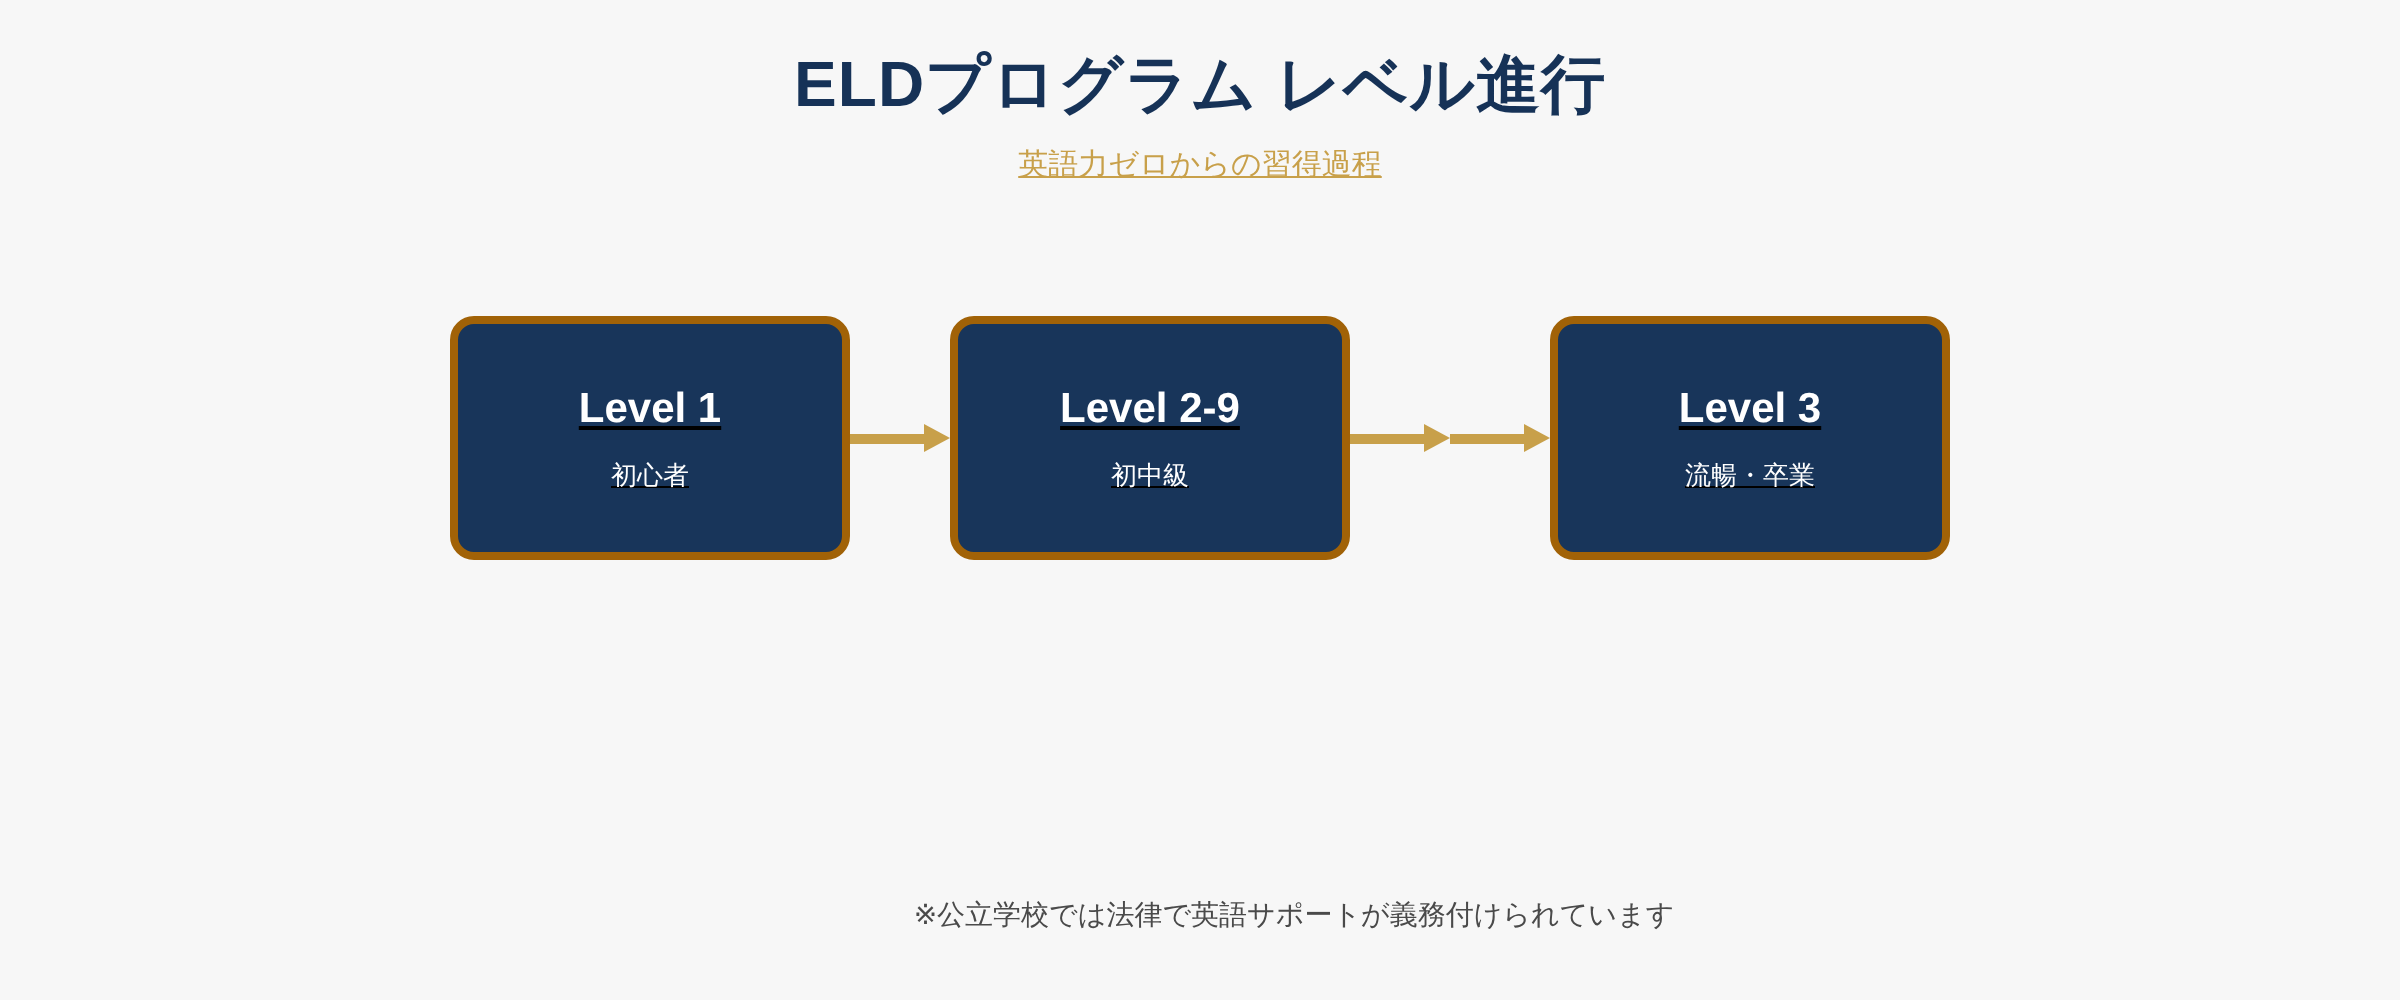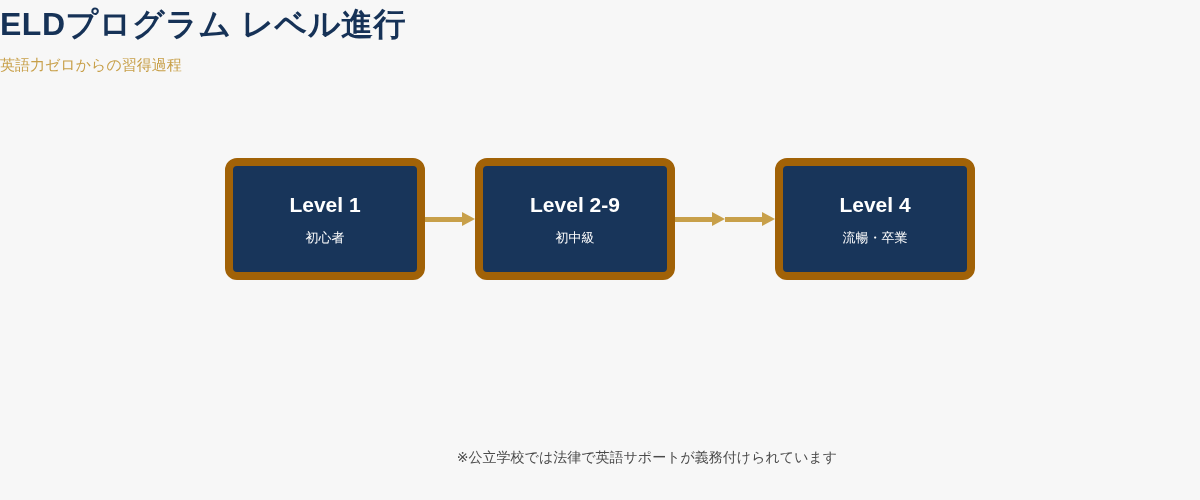--- a/index.html
+++ b/index.html
@@ -14,55 +14,58 @@
     overflow: hidden;
     position: relative;
   }
   .page {
     width: 1200px;
     height: 500px;
     position: relative;
     box-sizing: border-box;
   }
   .header {
-    padding-top: 4px;
+    text-align: center;
+    padding-top: 22px;
   }
   .title {
     font-size: 32px;
     font-weight: bold;
     color: #163257;
     letter-spacing: 0.5px;
     line-height: 1.25;
   }
   .subtitle {
     font-size: 15px;
     color: #c8a04a;
     margin-top: 11px;
     line-height: 1.3;
+    text-decoration: underline;
   }
   .flow {
     position: absolute;
     top: 158px;
     left: 0;
     width: 1200px;
     display: flex;
     align-items: center;
     justify-content: center;
   }
   .node {
     width: 200px;
     height: 122px;
     border-radius: 12px;
     background: #18355a;
-    border: 8px solid #a16207;
+    border: 4px solid #a16207;
     box-sizing: border-box;
     display: flex;
     flex-direction: column;
     align-items: center;
     justify-content: center;
+    text-decoration: underline;
   }
   .node-title {
     color: #ffffff;
     font-size: 21px;
     font-weight: bold;
     line-height: 1.2;
   }
   .node-sub {
     color: #ffffff;
     font-size: 13px;
@@ -137,21 +140,21 @@
       <div class="head"></div>
     </div>
 
 
     <div class="arrow">
       <div class="shaft"></div>
       <div class="head"></div>
     </div>
 
     <div class="node">
-      <div class="node-title">Level 4</div>
+      <div class="node-title">Level 3</div>
       <div class="node-sub">流暢・卒業</div>
     </div>
 
   </div>
 
   <div class="footnote">※公立学校では法律で英語サポートが義務付けられています</div>
 
 </div>
 
 </body></html>

